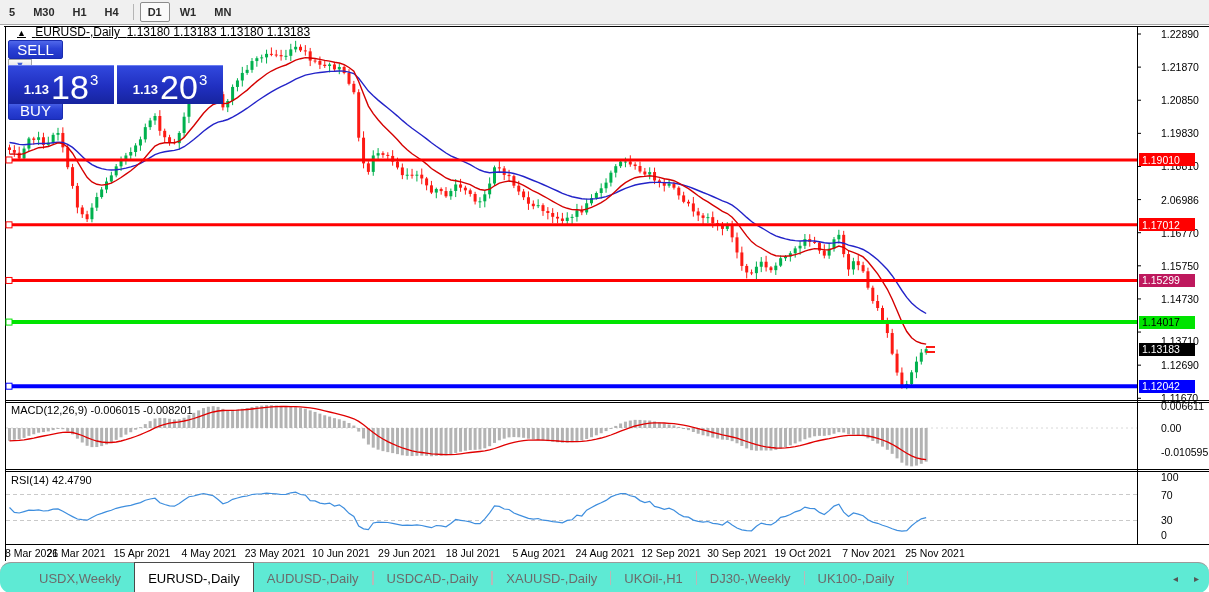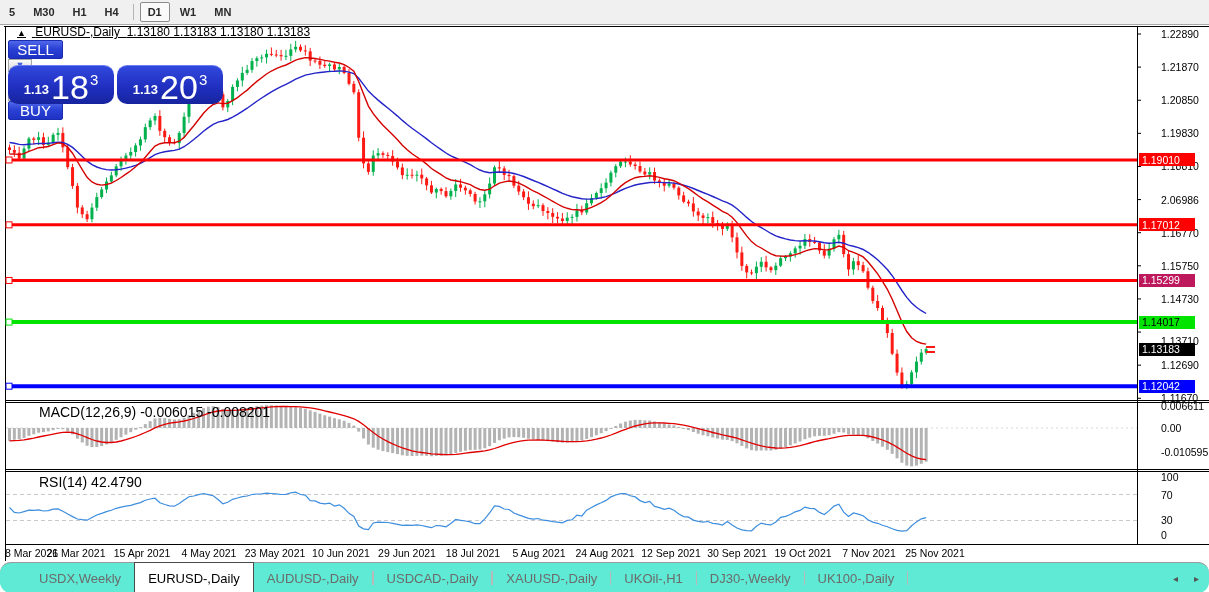--- a/index.html
+++ b/index.html
@@ -21,32 +21,32 @@
   .tp-btn{width:53px;height:24px;border:1px solid #1a2db0;border-radius:2px;color:#fff;
           font-size:15px;display:flex;align-items:center;justify-content:center;
           background:linear-gradient(180deg,#5068ea 0%,#2b42d6 45%,#1e32c4 100%);cursor:pointer;}
   .spin-btn{width:22px;height:24px;border:1px solid #a6a6a6;background:linear-gradient(180deg,#fbfbfb,#d9d9d9);
             color:#3f5ed8;font-size:9px;display:flex;align-items:center;justify-content:center;cursor:pointer;}
   #volume-field{width:58px;height:22px;border-top:1px solid #a6a6a6;border-bottom:1px solid #a6a6a6;
             background:#fff;font-size:14px;color:#000;display:flex;align-items:center;justify-content:flex-end;
             padding-right:7px;}
   #tp-row1 .gap{width:4px;}
   #tp-row2{display:flex;margin-top:1px;}
-  .tp-quote{width:106px;height:36px;margin-right:3px;border-radius:10px;color:#fff;
+  .tp-quote{width:106px;height:36px;margin-right:3px;border-radius:0;color:#fff;
             background:linear-gradient(180deg,#3148de 0%,#202fc0 55%,#16249e 100%);
             border-top:1px solid #6b7ef0;display:flex;align-items:flex-end;justify-content:center;
             padding-bottom:2px;cursor:pointer;}
   .tp-quote .small{font-size:13px;font-weight:bold;margin:0 2px 5px 0;}
   .tp-quote .big{font-size:34px;line-height:30px;}
   .tp-quote .sup{font-size:15px;line-height:15px;margin:2px 0 0 1px;align-self:flex-start;padding-top:4px;}
   
   .axis-label{position:absolute;left:1141px;font-size:10.5px;color:#000;z-index:2;white-space:nowrap;margin-left:20px;}
   .badge{position:absolute;left:1139px;width:56px;height:13px;font-size:10.5px;z-index:2;
          display:flex;align-items:center;padding-left:3px;box-sizing:border-box;white-space:nowrap;}
-  .ind-label{position:absolute;left:11px;font-size:14px;color:#000;z-index:2;white-space:nowrap;margin-left:28px;}
+  .ind-label{position:absolute;left:11px;font-size:11px;color:#000;z-index:2;white-space:nowrap;}
   .date-label{position:absolute;font-size:10.5px;color:#000;transform:translateX(-50%);z-index:2;white-space:nowrap;}
   
   #tabbar{position:absolute;left:0;top:562px;width:1209px;height:30px;background:#5eead4;
           border-top:1px solid #9a9a9a;display:flex;align-items:stretch;z-index:4;border-radius:11px;}
   .tab{font-size:13px;color:#6b6b6b;display:flex;align-items:center;padding:0 13px;cursor:pointer;white-space:nowrap;}
   .tab.active{background:#fff;border:1px solid #4a4a4a;border-bottom:none;color:#000;margin-top:-1px;}
   .tab-sep{width:1px;height:14px;background:#b8b8b8;align-self:center;}
   #tab-arrows{margin-left:auto;display:flex;align-items:center;gap:16px;padding-right:10px;color:#555;font-size:10px;}
   svg{position:absolute;left:0;top:0;z-index:1;}
 </style>

